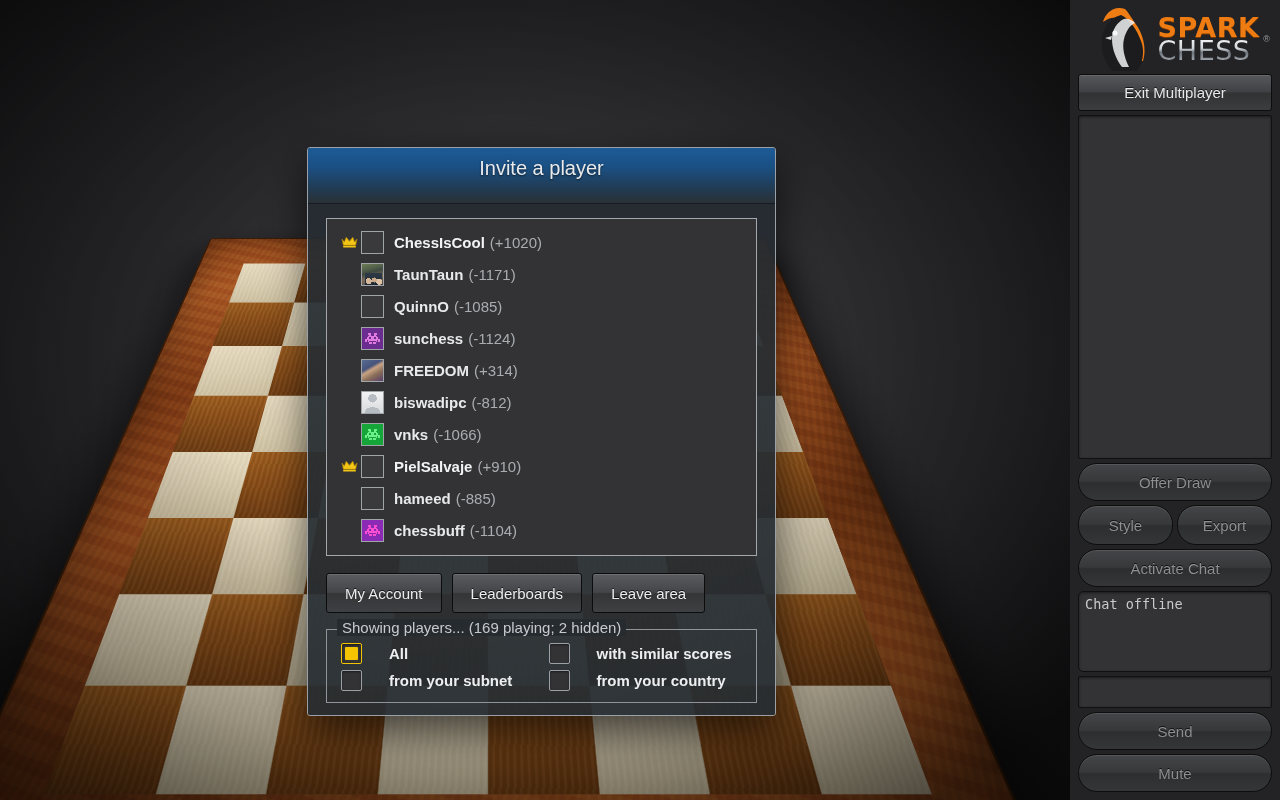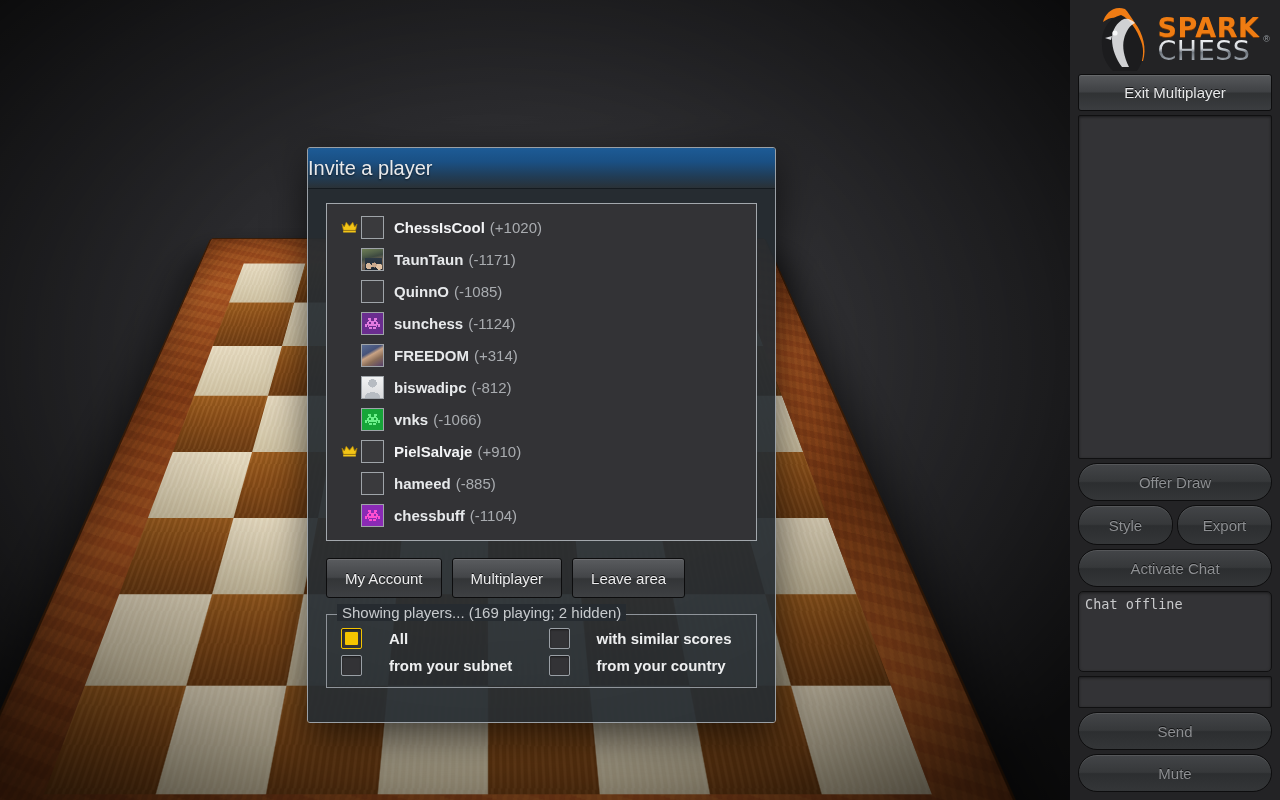--- a/index.html
+++ b/index.html
@@ -189,32 +189,32 @@
     position: absolute;
     left: 307px;
     top: 147px;
     width: 469px;
     border: 1px solid #9aa0a6;
     border-radius: 3px;
     box-shadow: 0 14px 40px rgba(0,0,0,.65);
     overflow: hidden;
   }
   #dlg-title {
-    height: 41px;
+    height: 56px;
     line-height: 41px;
-    text-align: left;
+    text-align: center;
     font-size: 20px;
     color: #e9eaec;
     background: linear-gradient(180deg, #1d5b96 0%, #1a5084 34%, #213c55 72%, #2a3136 100%);
     text-shadow: 0 1px 2px rgba(0,0,0,.6);
     border-bottom: 1px solid #151b20;
   }
   #dlg-body {
     background: rgba(38,44,49,.93);
-    padding: 14px 18px 34px 18px;
+    padding: 14px 18px 12px 18px;
   }
 
   #player-list {
     border: 1px solid #a3a8ad;
     background: #333336;
     padding: 7px 0 9px 0;
     margin-bottom: 17px;
   }
   .player-row {
     display: flex;
@@ -671,21 +671,21 @@
                 <rect x="8" y="7" width="1" height="1"></rect>
               </svg>
             </div>
             <span class="pname norm">chessbuff</span>
             <span class="pscore">(-1104)</span>
           </div>
         </div>
 
       <div id="dlg-buttons">
         <button class="dlg-btn">My Account</button>
-        <button class="dlg-btn">Multiplayer</button>
+        <button class="dlg-btn">Leaderboards</button>
         <button class="dlg-btn">Leave area</button>
       </div>
 
       <div id="filter-group">
         <div id="filter-legend">Showing players... (169 playing; 2 hidden)</div>
         <div class="filter-grid" id="filter-grid">
             <label class="filter-item">
               <span class="cbx on" style="border-color: rgb(245, 196, 0);"></span>
               <span class="filter-label">All</span>
             </label>

